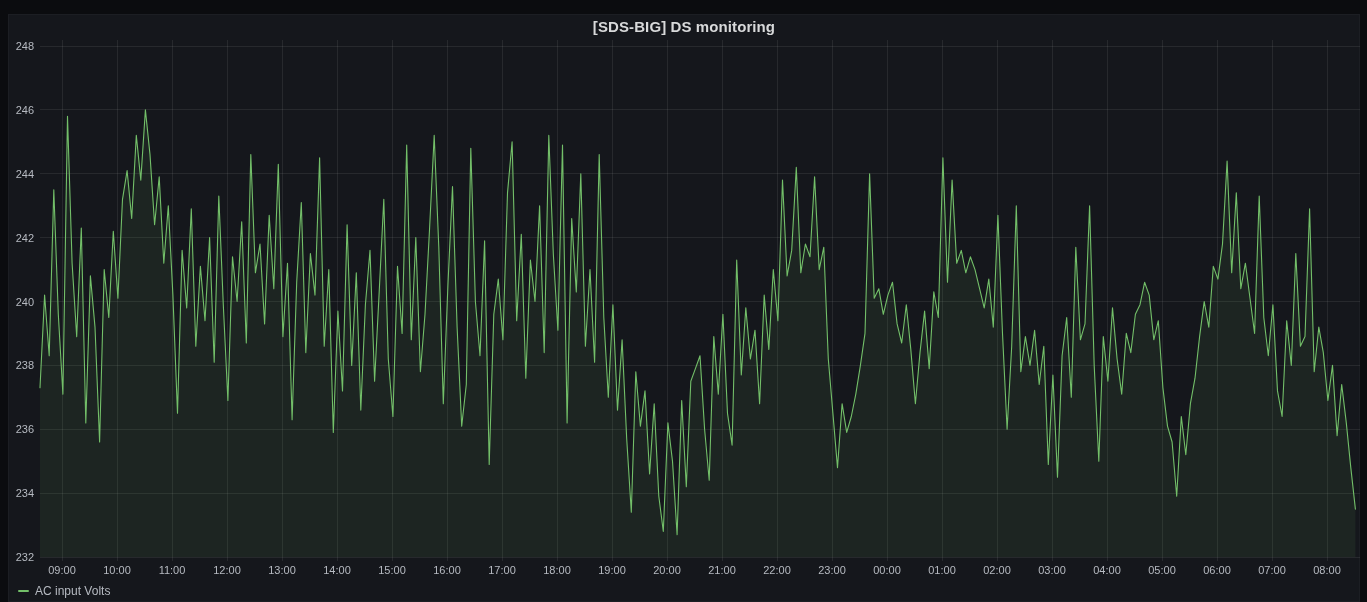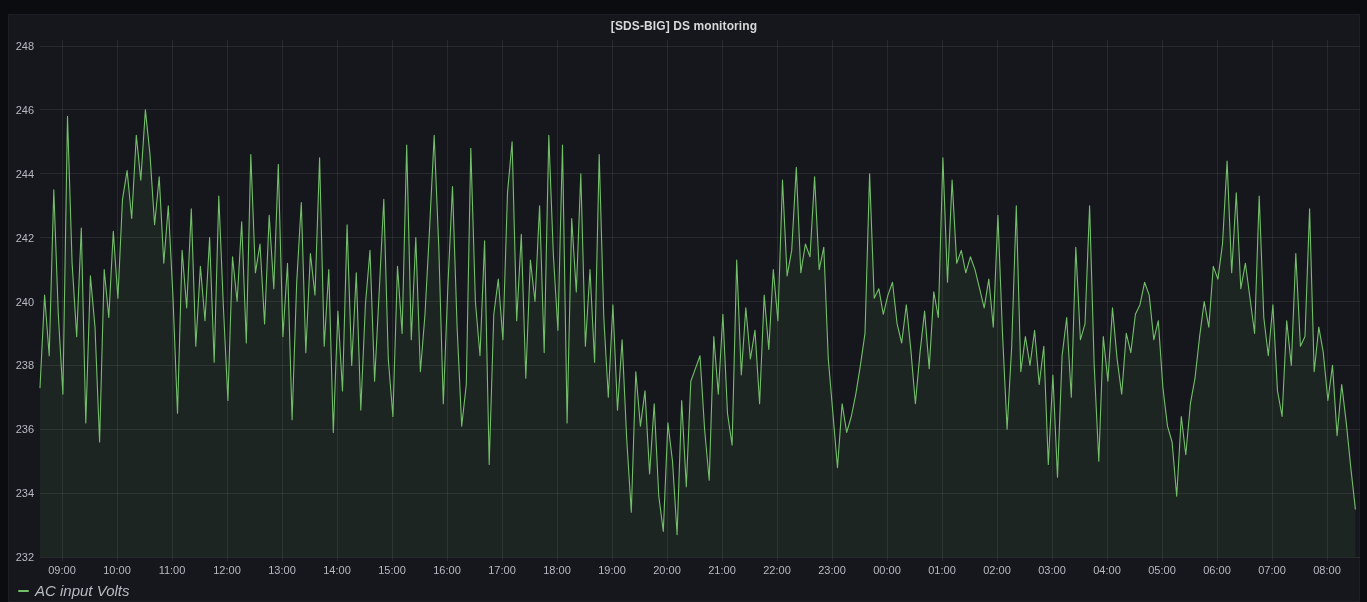--- a/index.html
+++ b/index.html
@@ -19,21 +19,21 @@
   }
   .panel-header {
     position: absolute;
     left: 8px; top: 14px;
     width: 1352px; height: 24px;
     display: flex; align-items: center; justify-content: center;
     cursor: pointer;
   }
   .panel-title {
     color: #d8d9da;
-    font-size: 12px;
+    font-size: 15px;
     font-weight: 700;
     letter-spacing: 0.1px;
   }
   svg.chart {
     position: absolute;
     left: 0; top: 0;
     width: 1367px; height: 602px;
   }
   .tick-text {
     fill: #b6bac1;
@@ -48,23 +48,22 @@
     cursor: pointer;
   }
   .legend-marker {
     display: inline-block;
     width: 11px; height: 2px;
     margin-right: 6px;
     border-radius: 1px;
   }
   .legend-label {
     color: #b6bac1;
-    font-size: 15px;
+    font-size: 12px;
     line-height: 16px;
-    font-style: italic;
   }
 </style>
 </head>
 <body>
 
 <div class="panel"></div>
 
 <svg class="chart" id="chart-svg" viewBox="0 0 1367 602" xmlns="http://www.w3.org/2000/svg">
     <line x1="40" y1="46" x2="1360" y2="46" stroke="rgba(255,255,255,0.08)" stroke-width="1" shape-rendering="crispEdges"></line>
     <text x="34" y="50" text-anchor="end" class="tick-text">248</text>

